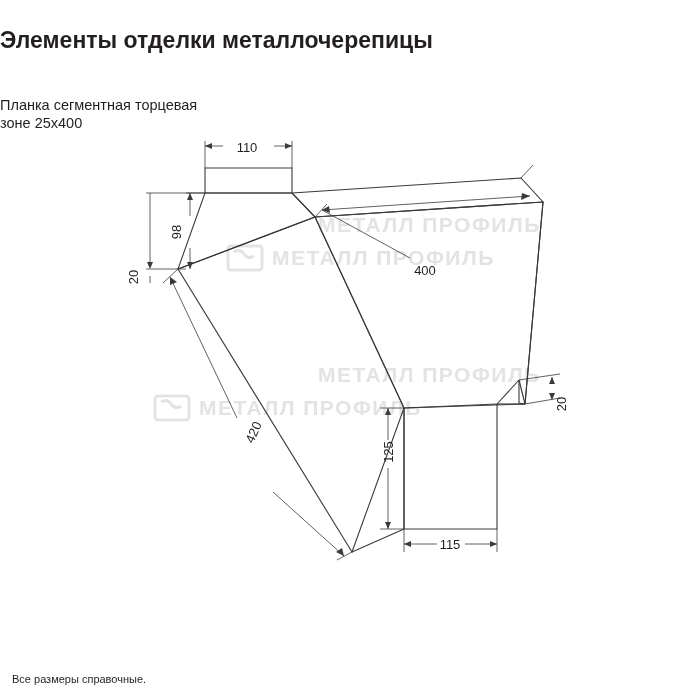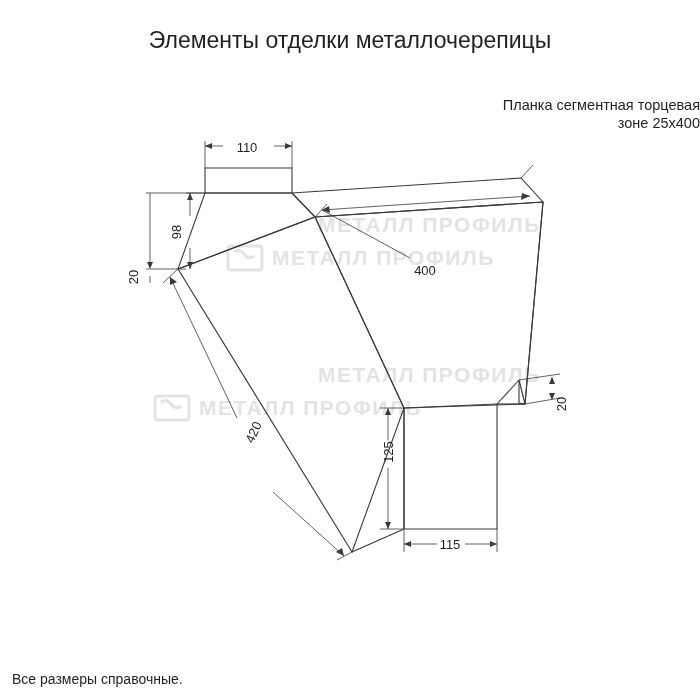--- a/index.html
+++ b/index.html
@@ -19,48 +19,47 @@
     position: absolute;
     left: 0; top: 0;
     width: 700px;
     height: 700px;
   }
   .title {
     position: absolute;
     left: 0;
     top: 27px;
     width: 700px;
-    text-align: center;
     font-size: 23px;
-    font-weight: normal;
+    font-weight: bold;
     letter-spacing: 0px;
     color: #231f20;
   }
   .subtitle {
     position: absolute;
     left: 0;
     top: 96px;
     width: 700px;
-    text-align: right;
+    text-align: left;
     font-size: 14.5px;
     line-height: 18px;
     color: #231f20;
   }
   .drawing {
     position: absolute;
     left: 0;
     top: 0;
     width: 700px;
     height: 700px;
   }
   .footnotes {
     position: absolute;
     left: 12px;
     bottom: 12px;
-    font-size: 14px;
+    font-size: 11px;
     line-height: 17px;
     color: #231f20;
   }
   .footnotes div {
     white-space: nowrap;
   }
   svg { display: block; }
   .dim-text {
     font-family: "Liberation Sans", sans-serif;
     font-size: 13px;

